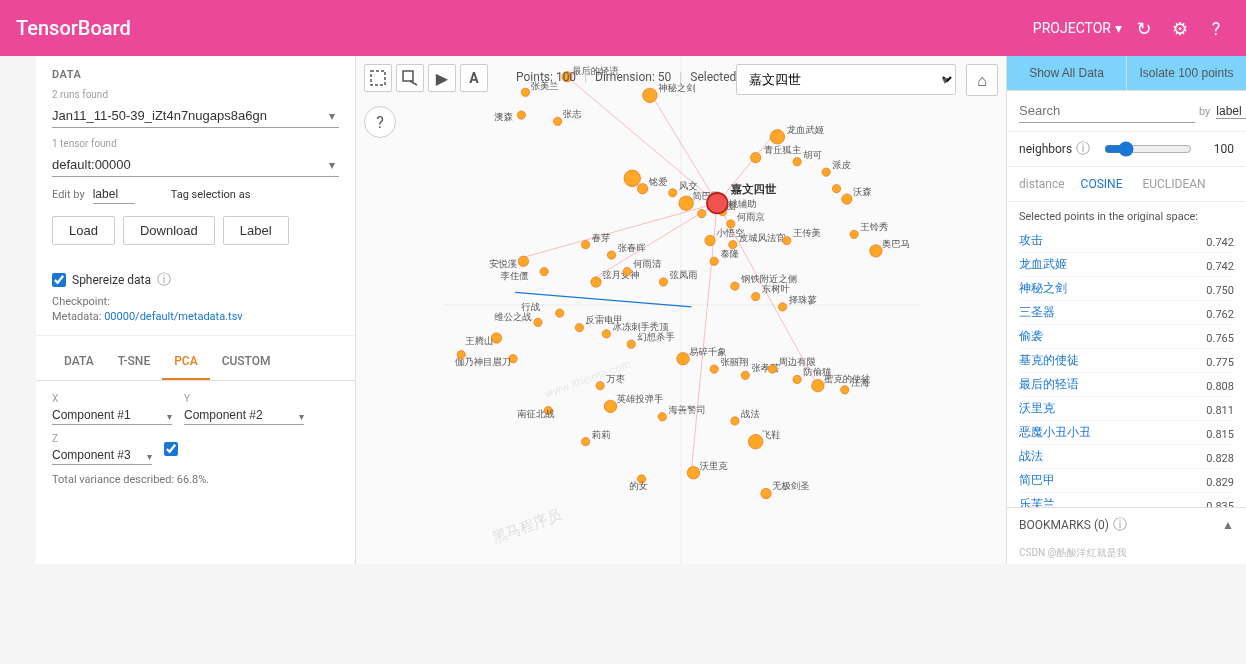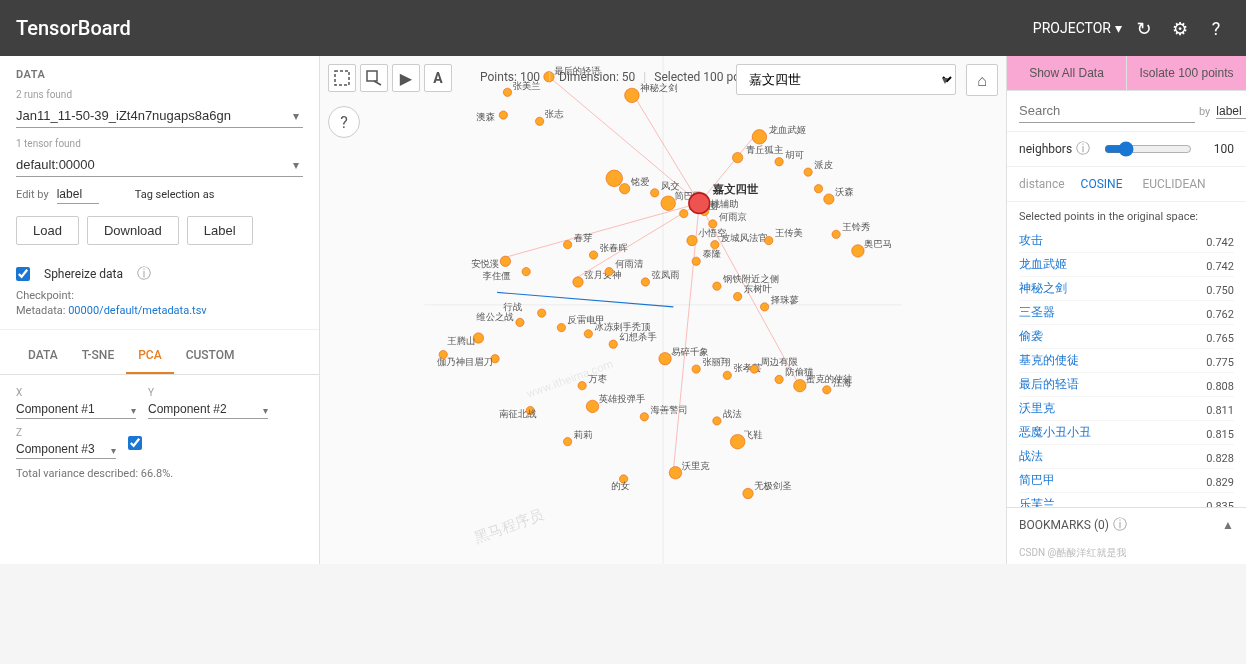--- a/index.html
+++ b/index.html
@@ -1,20 +1,20 @@
 <!DOCTYPE html>
 <html><head>
   <meta charset="utf-8">
   <style>
     * { box-sizing: border-box; margin: 0; padding: 0; }
     body { font-family: 'Roboto', Arial, sans-serif; font-size: 12px; background: #f5f5f5; width: 1246px; height: 664px; overflow: hidden; }
 
     
     .header {
-      background: #404040;
+      background: #ec4899;
       height: 56px;
       display: flex;
       align-items: center;
       padding: 0 16px;
       justify-content: space-between;
     }
     .header-logo {
       color: white;
       font-size: 20px;
       font-weight: 500;
@@ -40,20 +40,21 @@
       display: flex;
       align-items: center;
       justify-content: center;
       border-radius: 50%;
     }
 
     
     .main-layout {
       display: flex;
       height: 508px;
+      padding-left: 36px;
     }
 
     
     .left-panel {
       width: 320px;
       background: white;
       border-right: 1px solid #e0e0e0;
       display: flex;
       flex-direction: column;
       overflow-y: auto;
@@ -156,22 +157,22 @@
       background: white;
       font-size: 13px;
       cursor: pointer;
       border-radius: 2px;
       color: #333;
     }
 
     .sphereize-row {
       display: flex;
       align-items: center;
-      gap: 14px;
-      margin-top: 20px;
+      gap: 6px;
+      margin-top: 26px;
     }
 
     .checkbox-blue {
       width: 14px;
       height: 14px;
       accent-color: #1976d2;
     }
 
     .sphereize-text {
       font-size: 12px;
@@ -374,21 +375,21 @@
       border-bottom: 1px solid #e0e0e0;
     }
 
     .top-btn {
       flex: 1;
       padding: 10px 8px;
       text-align: center;
       font-size: 12px;
       color: #555;
       cursor: pointer;
-      background: #f9a8d4;
+      background: #7dd3fc;
       border: none;
       border-right: 1px solid #e0e0e0;
     }
     .top-btn:last-child { border-right: none; }
     .top-btn.active-sel { background: #fff3e0; color: #E67E22; }
 
     
     .right-search-section {
       padding: 8px 12px;
       border-bottom: 1px solid #f0f0f0;

